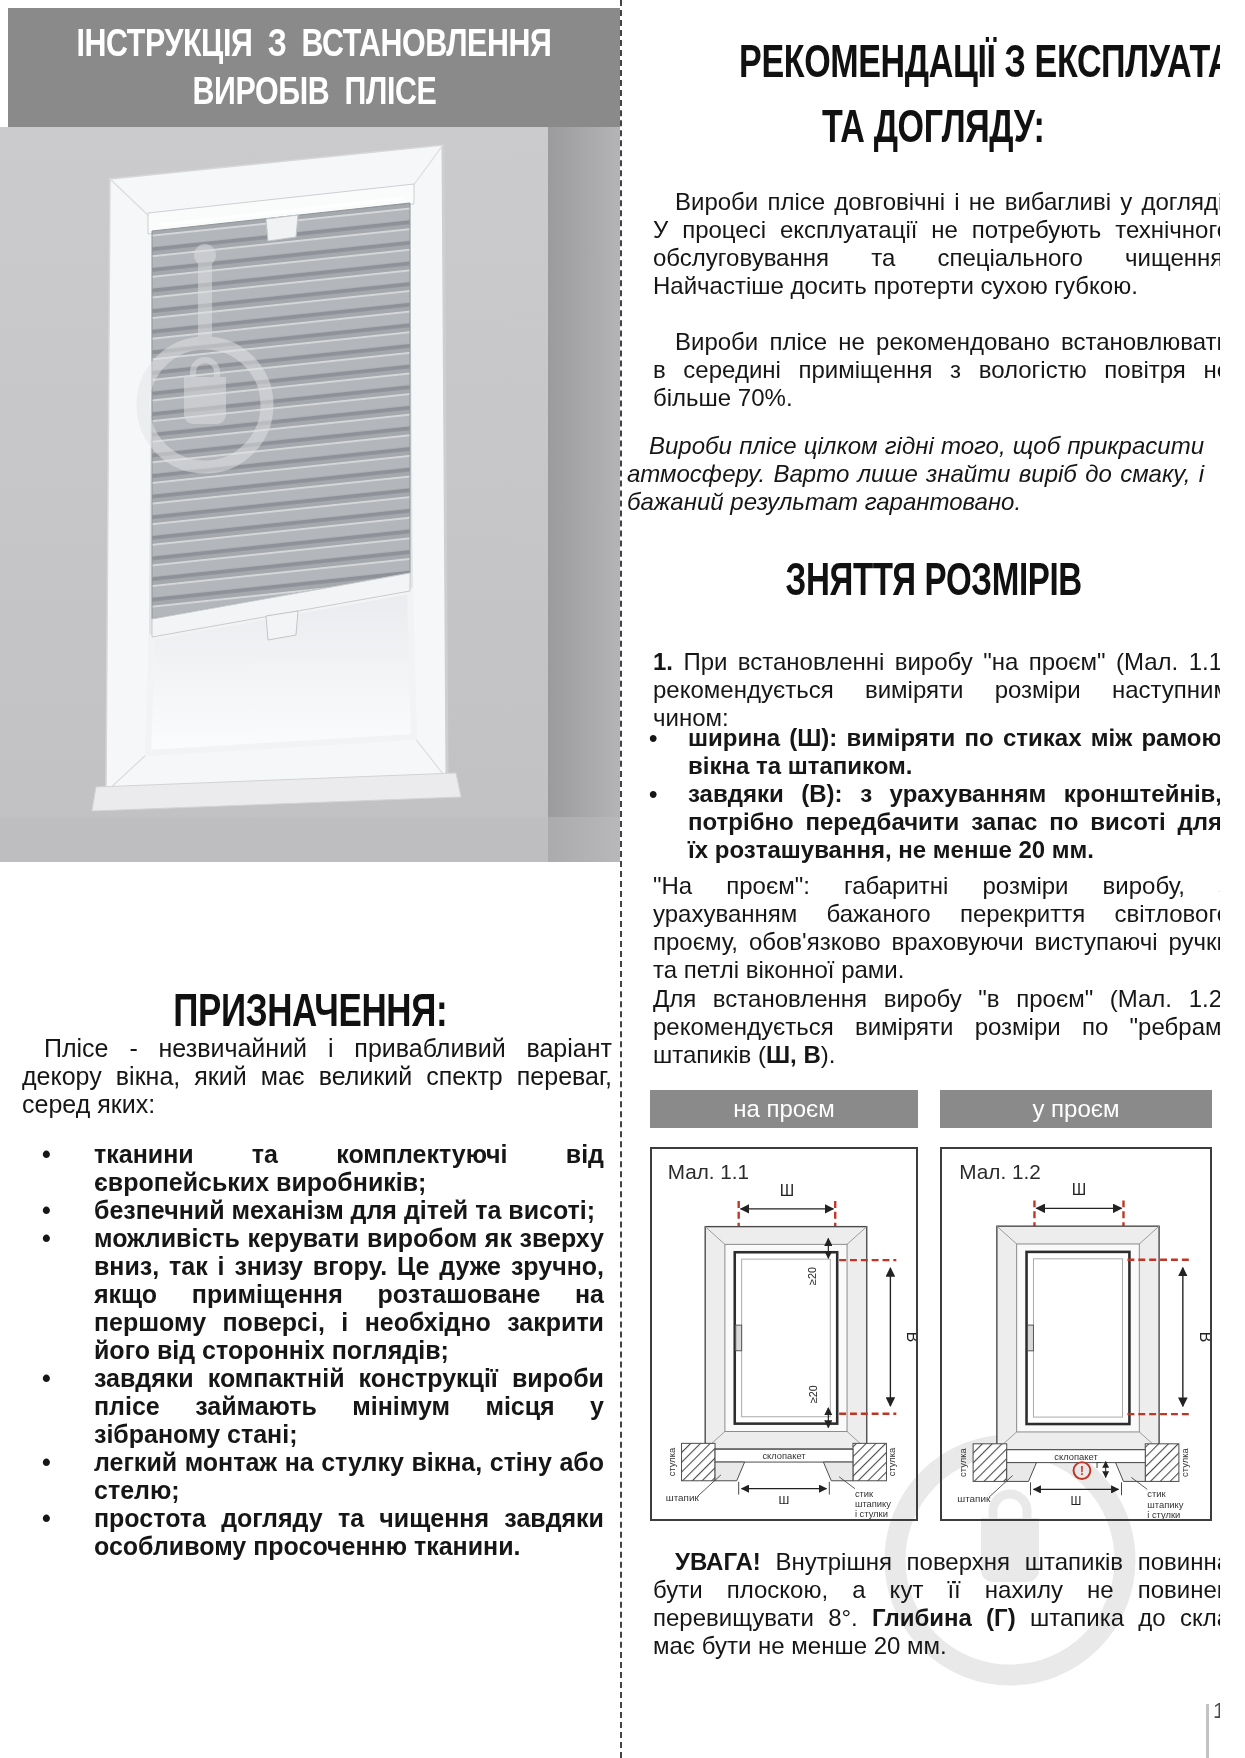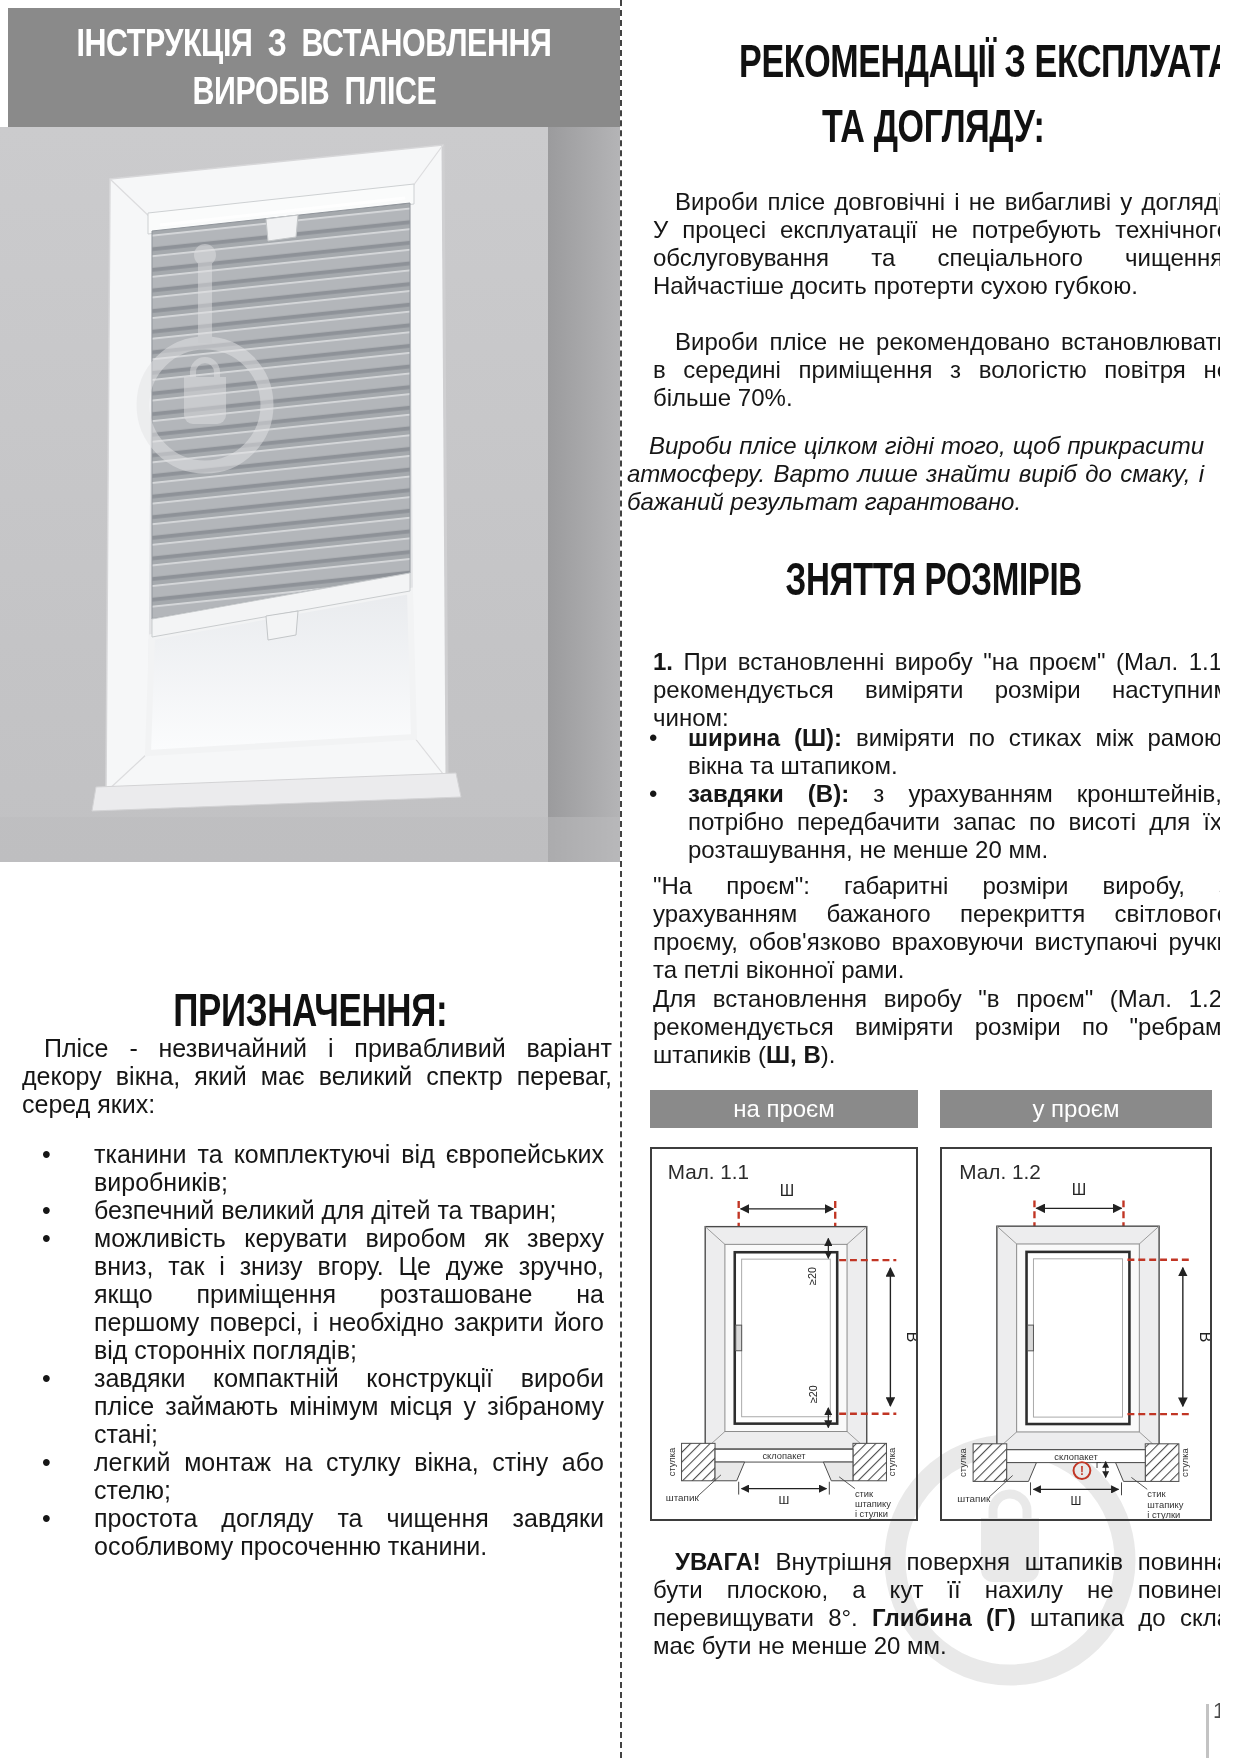--- a/index.html
+++ b/index.html
@@ -15,21 +15,21 @@
   #hdrbox .line{line-height:48px;font-size:38px;color:#ffffff;text-align:center;}
   #hdrbox .cond{transform:scaleX(0.8);word-spacing:9px;}
   #hdrbox .pad{padding-top:11px;}
   
   .lp{font-size:25px;line-height:28px;text-align:justify;}
   .rp{font-size:24px;line-height:28px;text-align:justify;}
   .ind{text-indent:22px;}
   .ital{font-style:italic;}
   p{margin:8px;}
   ul.blist{list-style:none;margin:0;padding:0;}
-  ul.blist li{position:relative;margin:0;}
+  ul.blist li{position:relative;margin:0;font-weight:bold;}
   #leftlist li{padding-left:80px;}
   #leftlist li::before{content:"\2022";position:absolute;left:28px;top:0;}
   #rightlist li{padding-left:43px;}
   #rightlist li::before{content:"\2022";position:absolute;left:4px;top:0;}
   
   .h2{font-size:46px;color:#111;}
   
   .dg-hdr{height:38px;background:#8a8a8a;color:#fff;font-weight:400;font-size:24px;
           text-align:center;line-height:38px;z-index:2;}
   .dg-box{border:2px solid #3d3d3d;background:transparent;z-index:2;margin-top:19px;}
@@ -103,21 +103,21 @@
   </div>
 
   <div class="abs cwrap" style="left:0;top:983px;width:620px;">
     <span class="cond h2">ПРИЗНАЧЕННЯ:</span>
   </div>
 
   <p class="abs lp ind" style="left:14px;top:1026px;width:590px;">Плісе - незвичайний і привабливий варіант декору вікна, який має великий спектр переваг, серед яких:</p>
 
   <ul class="abs blist lp" id="leftlist" style="left:14px;top:1140px;width:590px;">
     <li>тканини та комплектуючі від європейських виробників;</li>
-    <li>безпечний великий для дітей та тварин;</li>
+    <li>безпечний механізм для дітей та висоті;</li>
     <li>можливість керувати виробом як зверху вниз, так і знизу вгору. Це дуже зручно, якщо приміщення розташоване на першому поверсі, і необхідно закрити його від сторонніх поглядів;</li>
     <li>завдяки компактній конструкції вироби плісе займають мінімум місця у зібраному стані;</li>
     <li>легкий монтаж на стулку вікна, стіну або стелю;</li>
     <li>простота догляду та чищення завдяки особливому просоченню тканини.</li>
   </ul>
 
   <div class="abs cwrap" style="left:645px;top:34px;width:577px;line-height:54px;">
     <span class="cond h2" style="transform:scaleX(0.74);">РЕКОМЕНДАЦІЇ З ЕКСПЛУАТАЦІЇ</span><br>
     <span class="cond h2" style="transform:scaleX(0.74);">ТА ДОГЛЯДУ:</span>
   </div>

